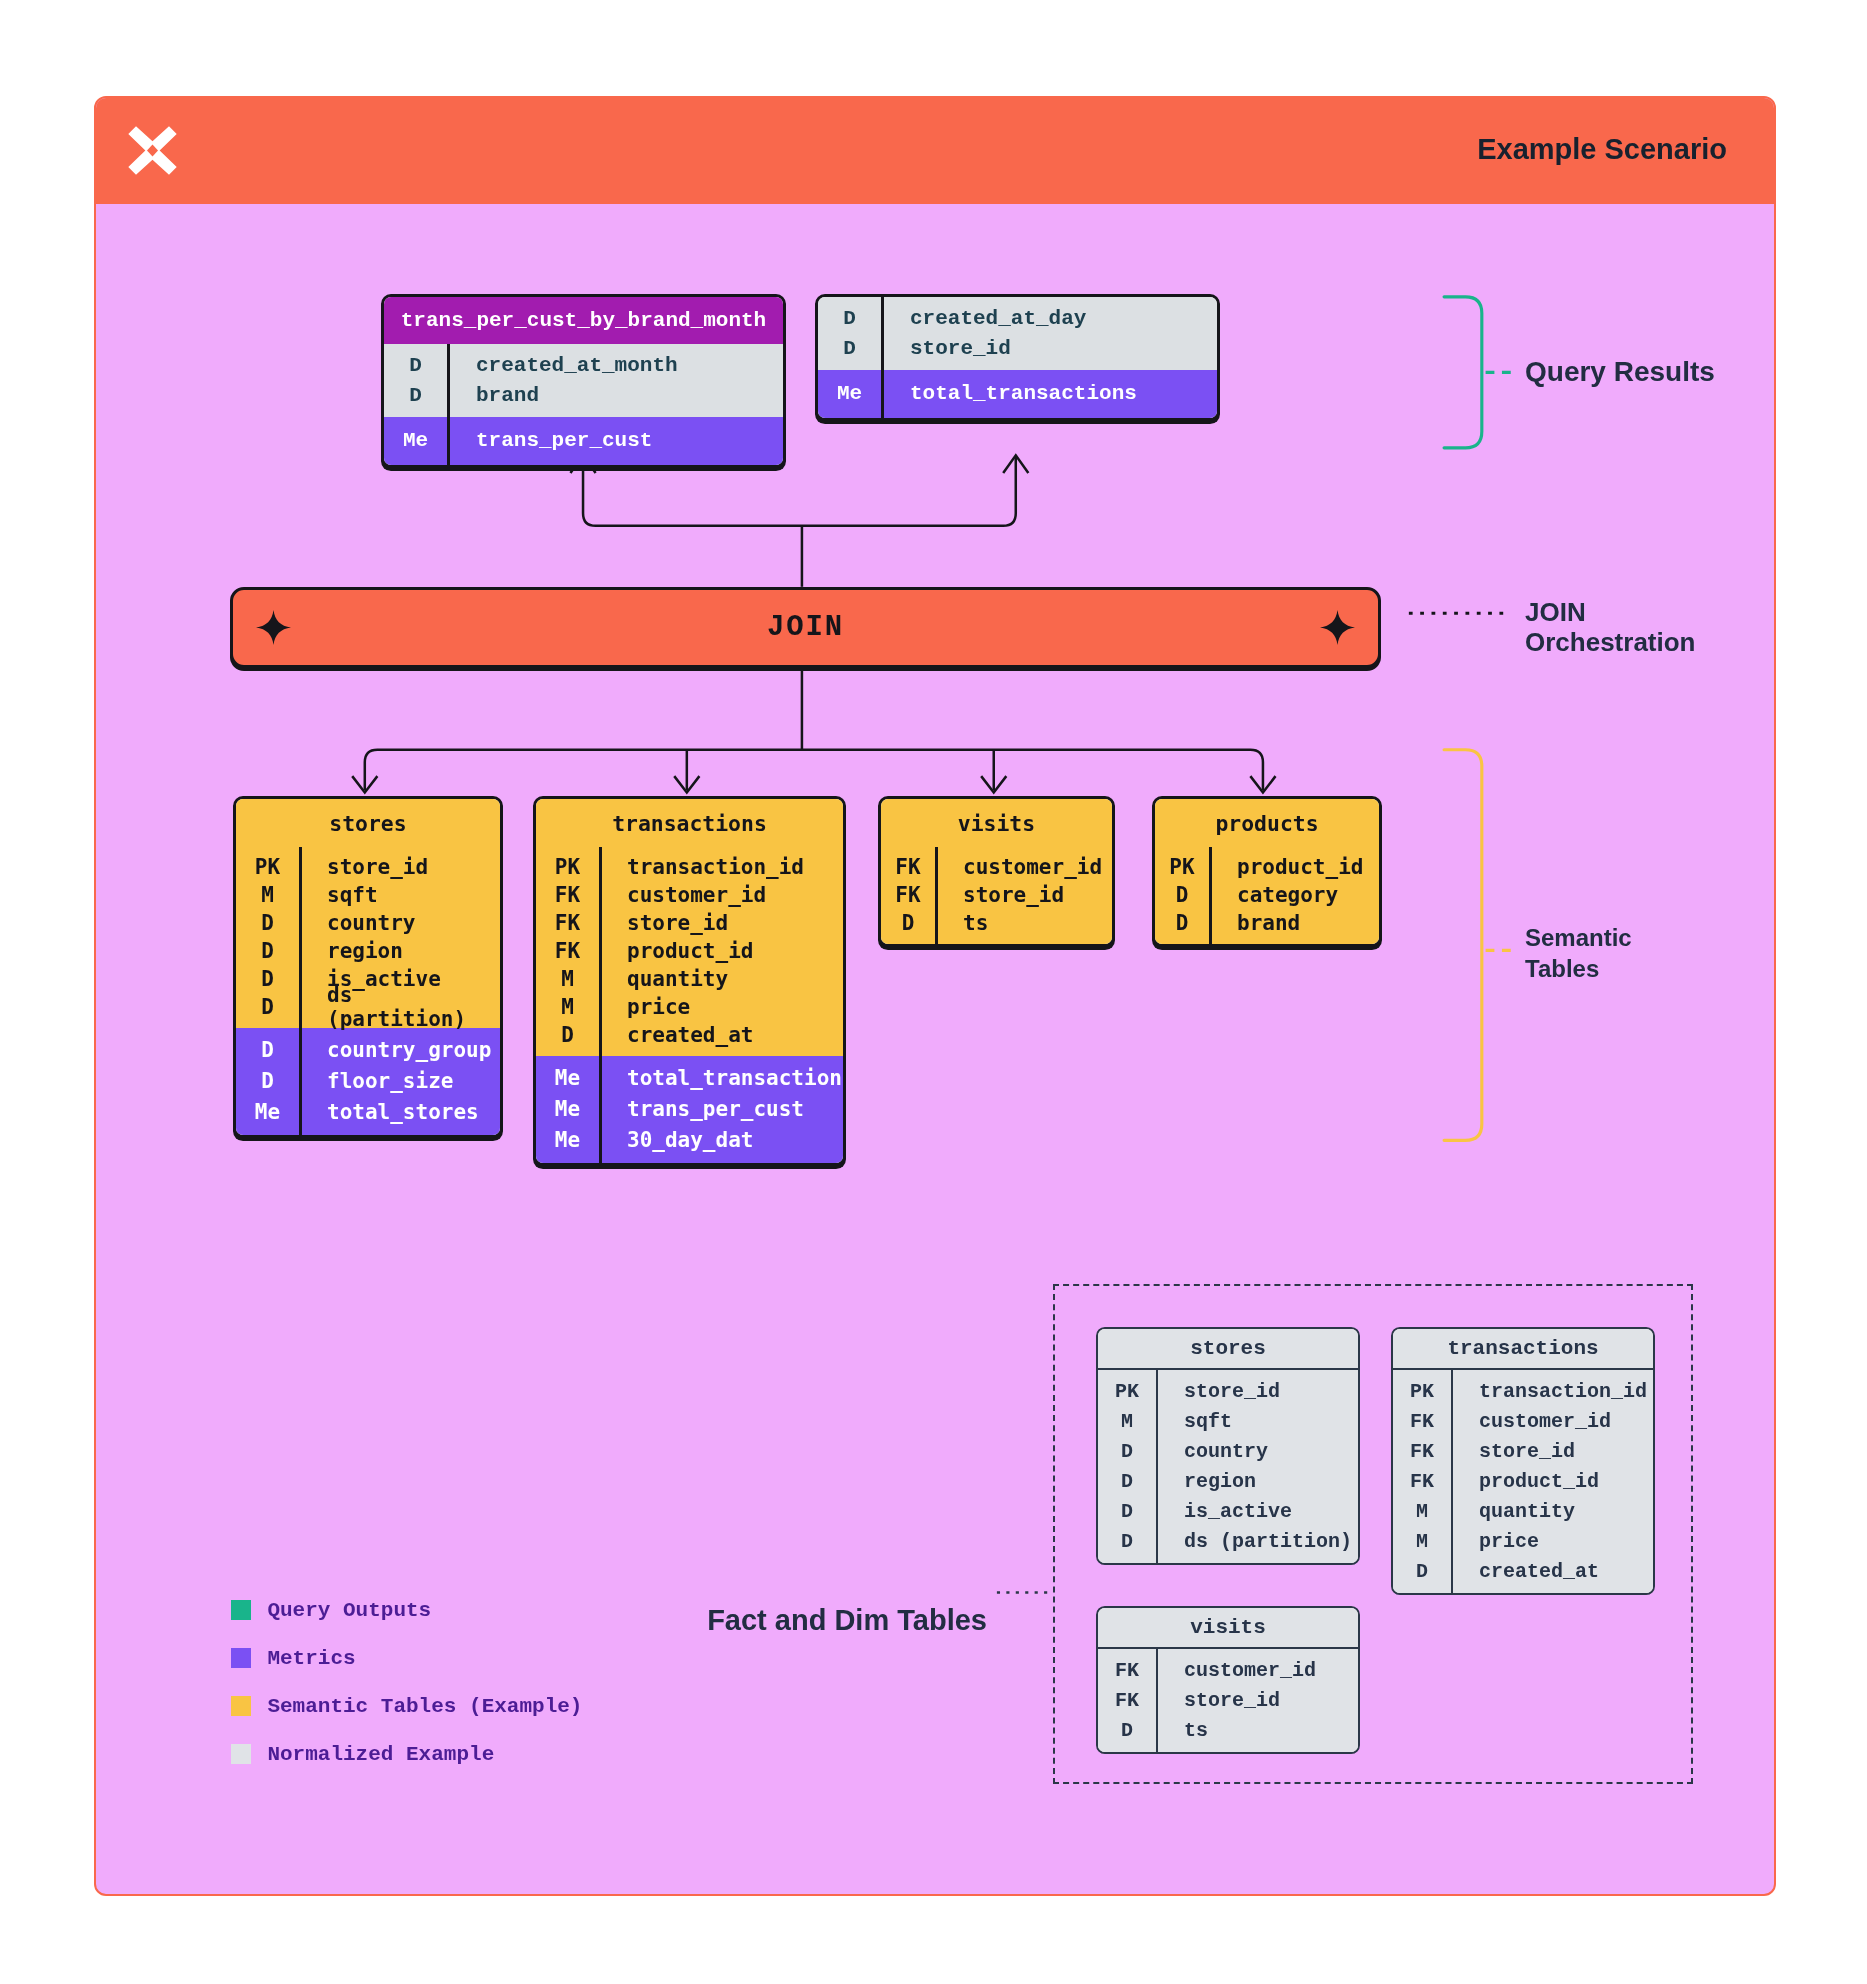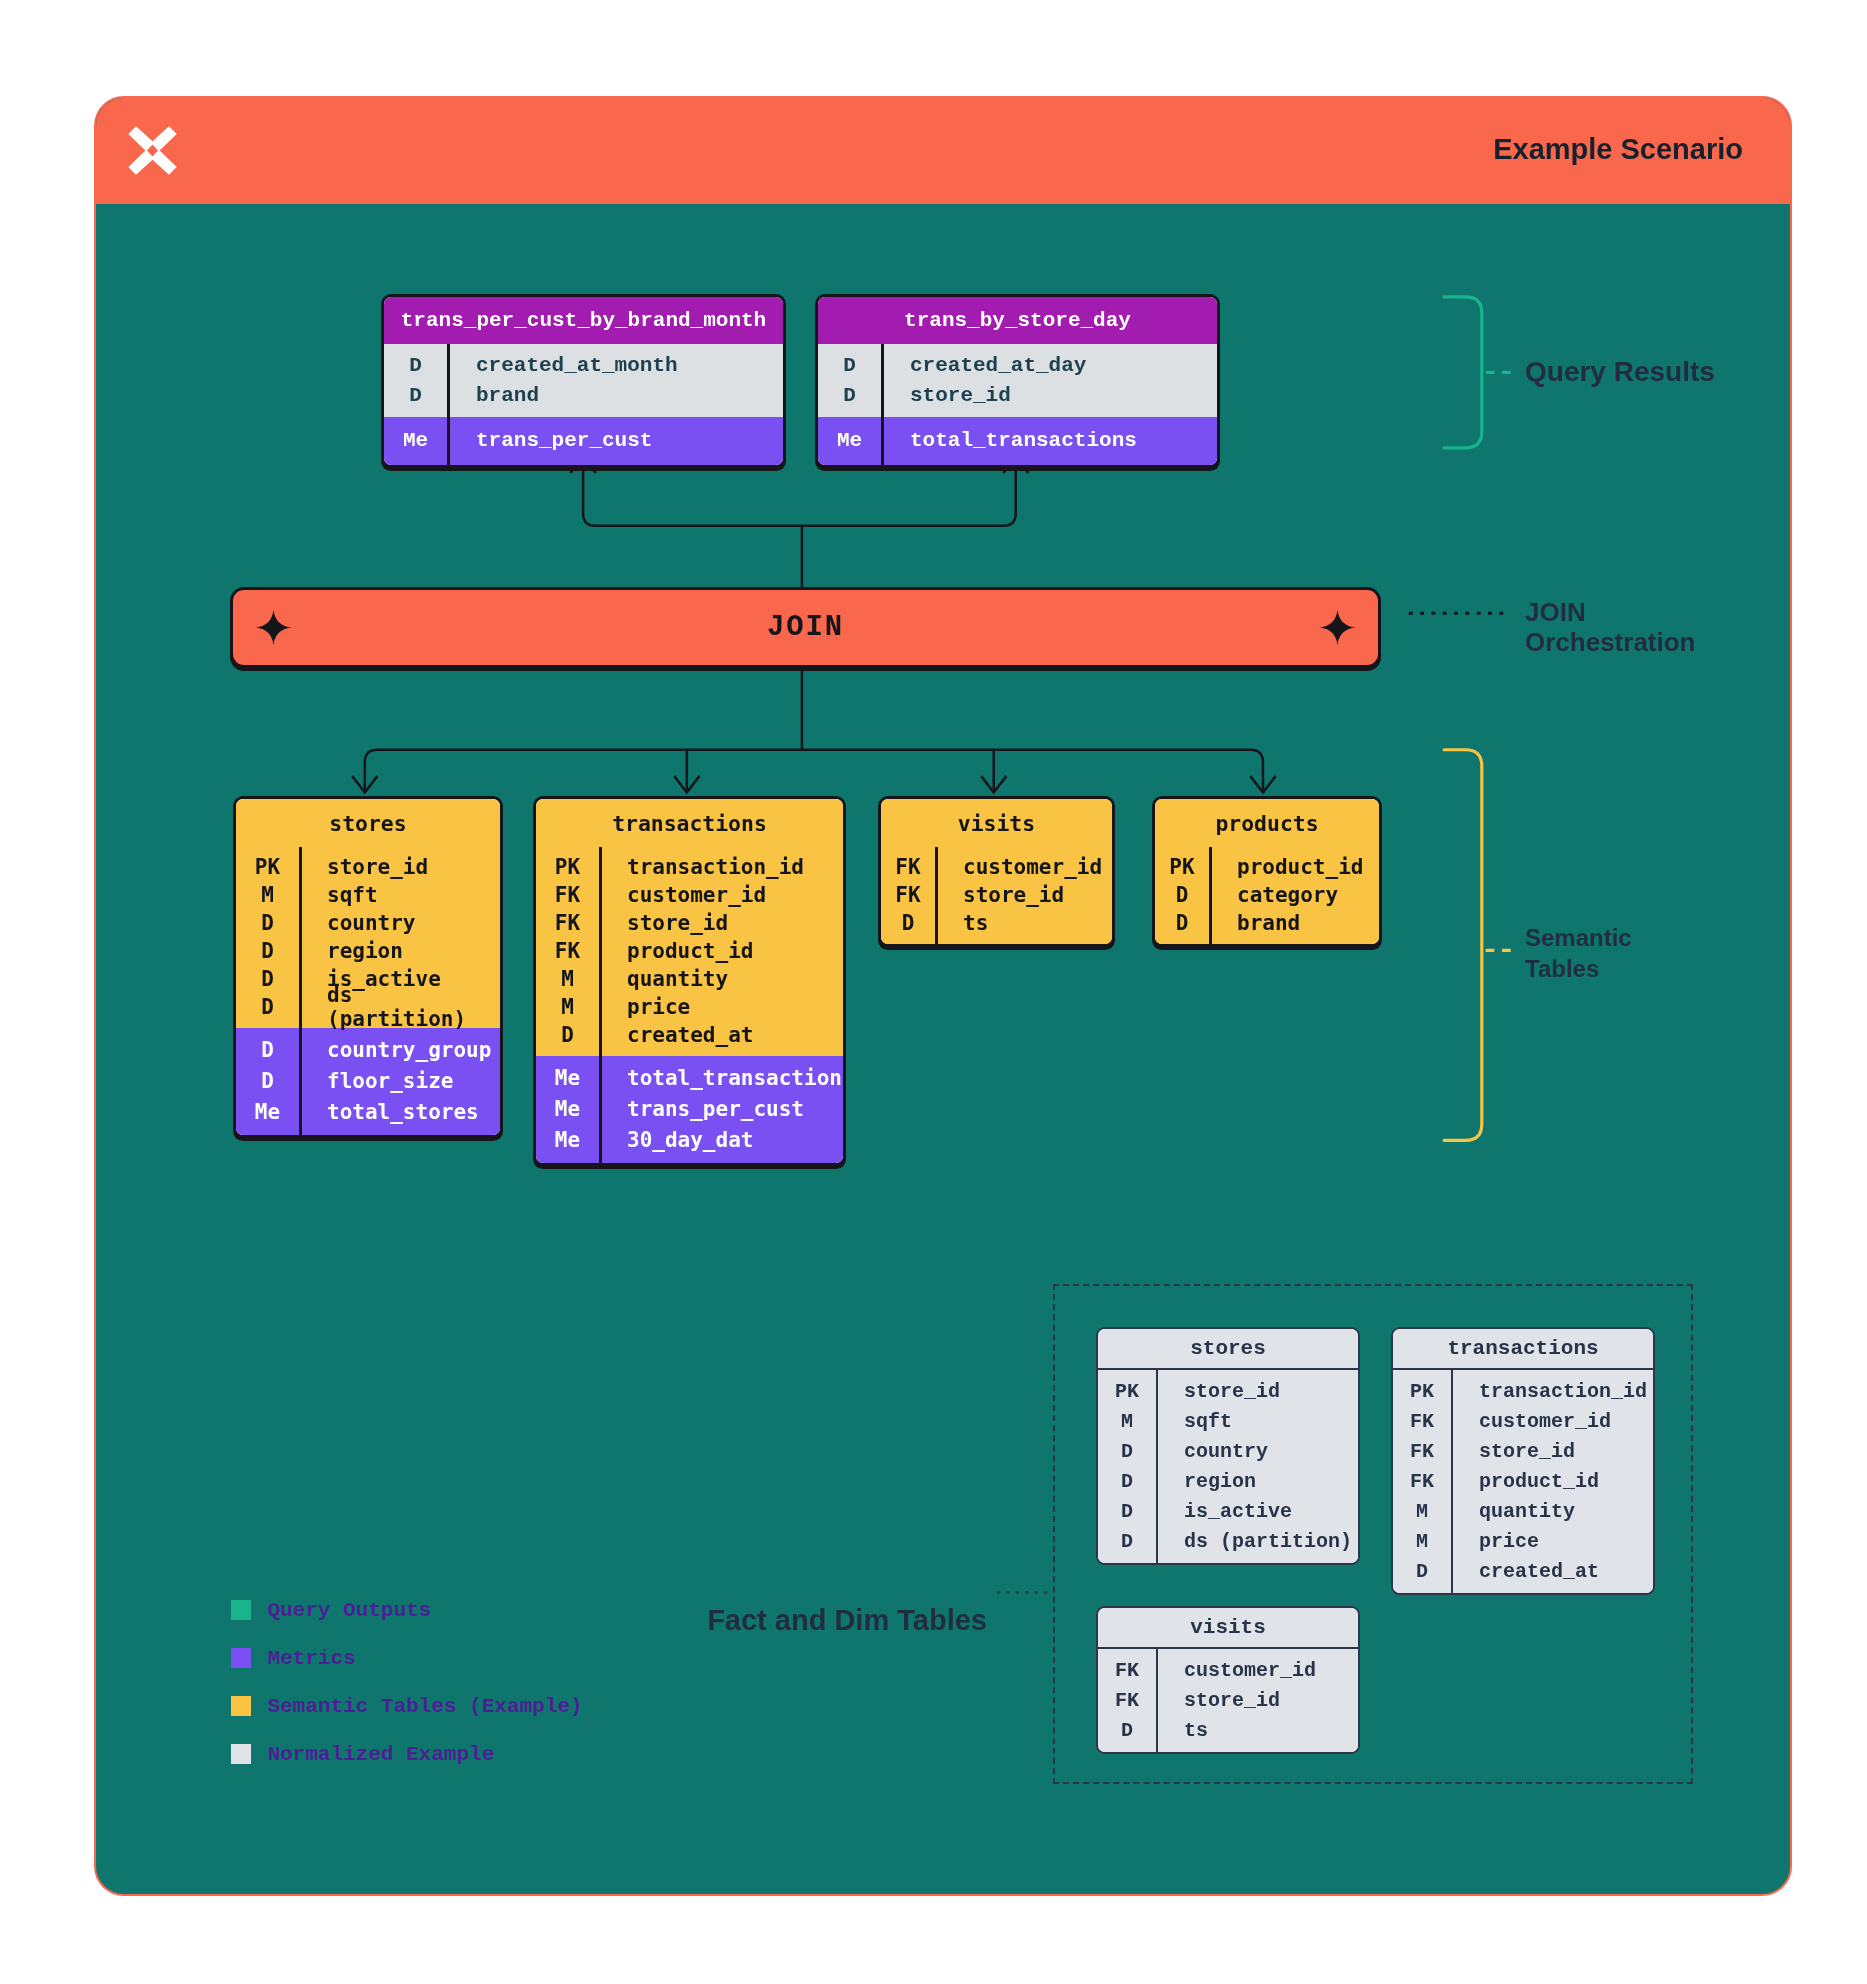--- a/index.html
+++ b/index.html
@@ -1,20 +1,20 @@
 <!DOCTYPE html>
 <html style="font-size:10px"><head>
 <meta charset="utf-8">
 <style>
   html,body{margin:0;padding:0;background:#ffffff;}
   .page{position:relative;width:1868px;height:1985px;background:#ffffff;overflow:hidden;
         font-family:"Liberation Sans", sans-serif;}
   
   .card{position:absolute;left:94px;top:96px;width:1678px;height:1796px;
-        border:2.5px solid #F9684C;border-radius:30px;background:#0f766e;overflow:hidden;padding-left:16px;}
+        border:2.5px solid #F9684C;border-radius:12px;background:#f0abfc;overflow:hidden;}
   .card-header{position:absolute;left:0;top:0;width:100%;height:106px;background:#F9684C;}
   .logo{position:absolute;left:29px;top:25px;width:55px;height:55px;}
   .header-title{position:absolute;right:47px;top:35px;font-size:29px;font-weight:bold;color:#17212E;}
   
   .overlay{position:absolute;left:0;top:0;width:1868px;height:1985px;pointer-events:none;}
   
   .tbl{position:absolute;border-radius:10px;overflow:hidden;background:#fff;}
   .btbl{border:3.1px solid #15151A;box-shadow:0 3.1px 0 #15151a;}
   .tbl-h{display:flex;align-items:center;justify-content:center;font-weight:bold;}
   .tbl-body{position:relative;}
@@ -135,21 +135,20 @@
         <div class="row">
             <span class="k">Me</span>
             <span class="f">trans_per_cust</span>
           </div>
       </div>
       <div class="vdiv"></div>
     </div>
   </div>
 
   <div class="tbl btbl qtbl" style="left:815px;top:294px;">
-    <div class="tbl-h">trans_by_store_day</div>
     <div class="tbl-body">
       <div class="sec grayrows">
         <div class="row">
             <span class="k">D</span>
             <span class="f">created_at_day</span>
           </div>
         <div class="row">
             <span class="k">D</span>
             <span class="f">store_id</span>
           </div>

